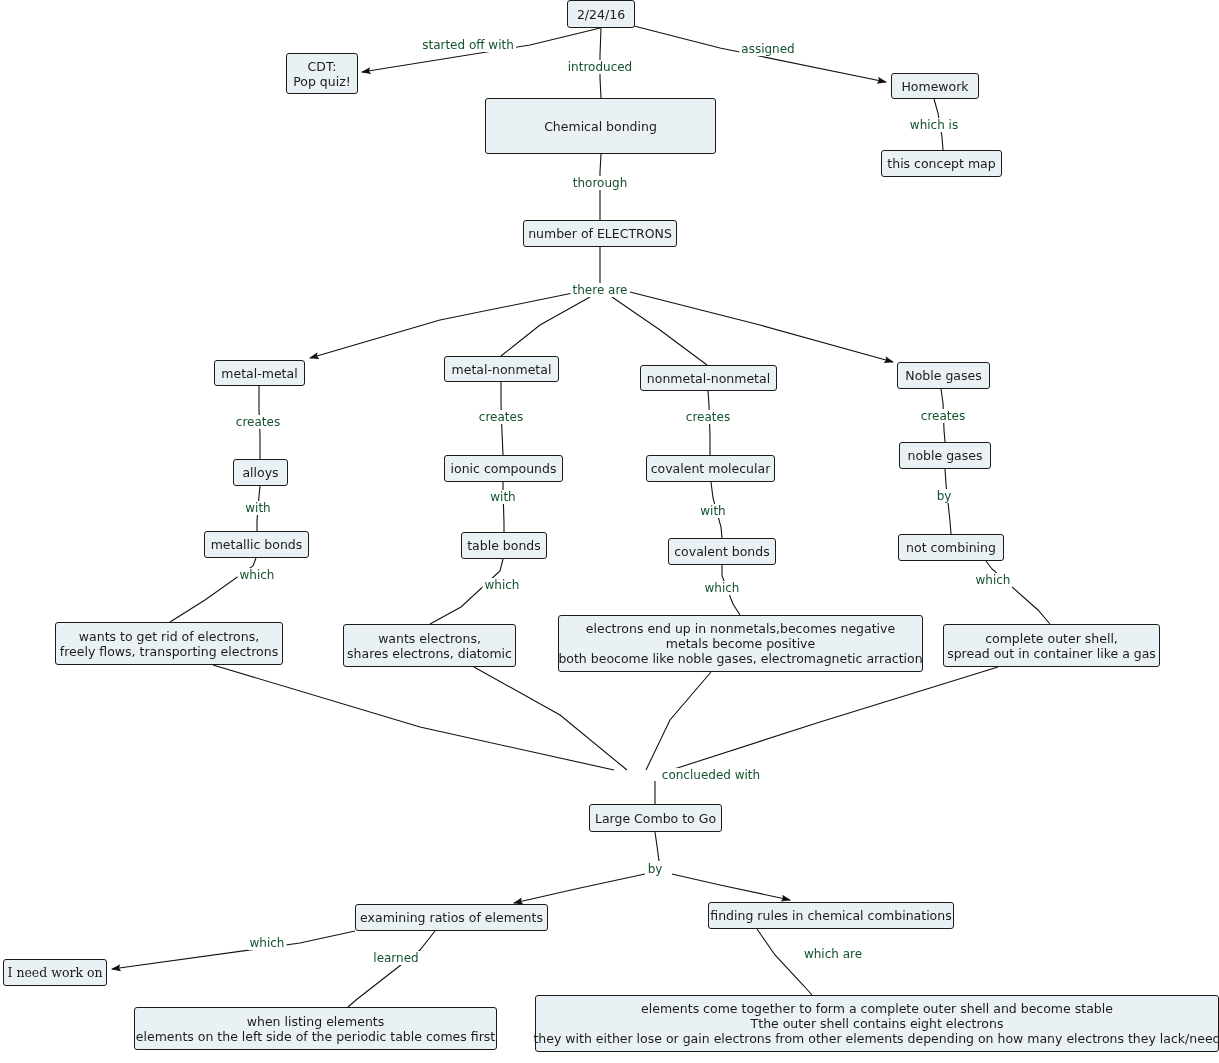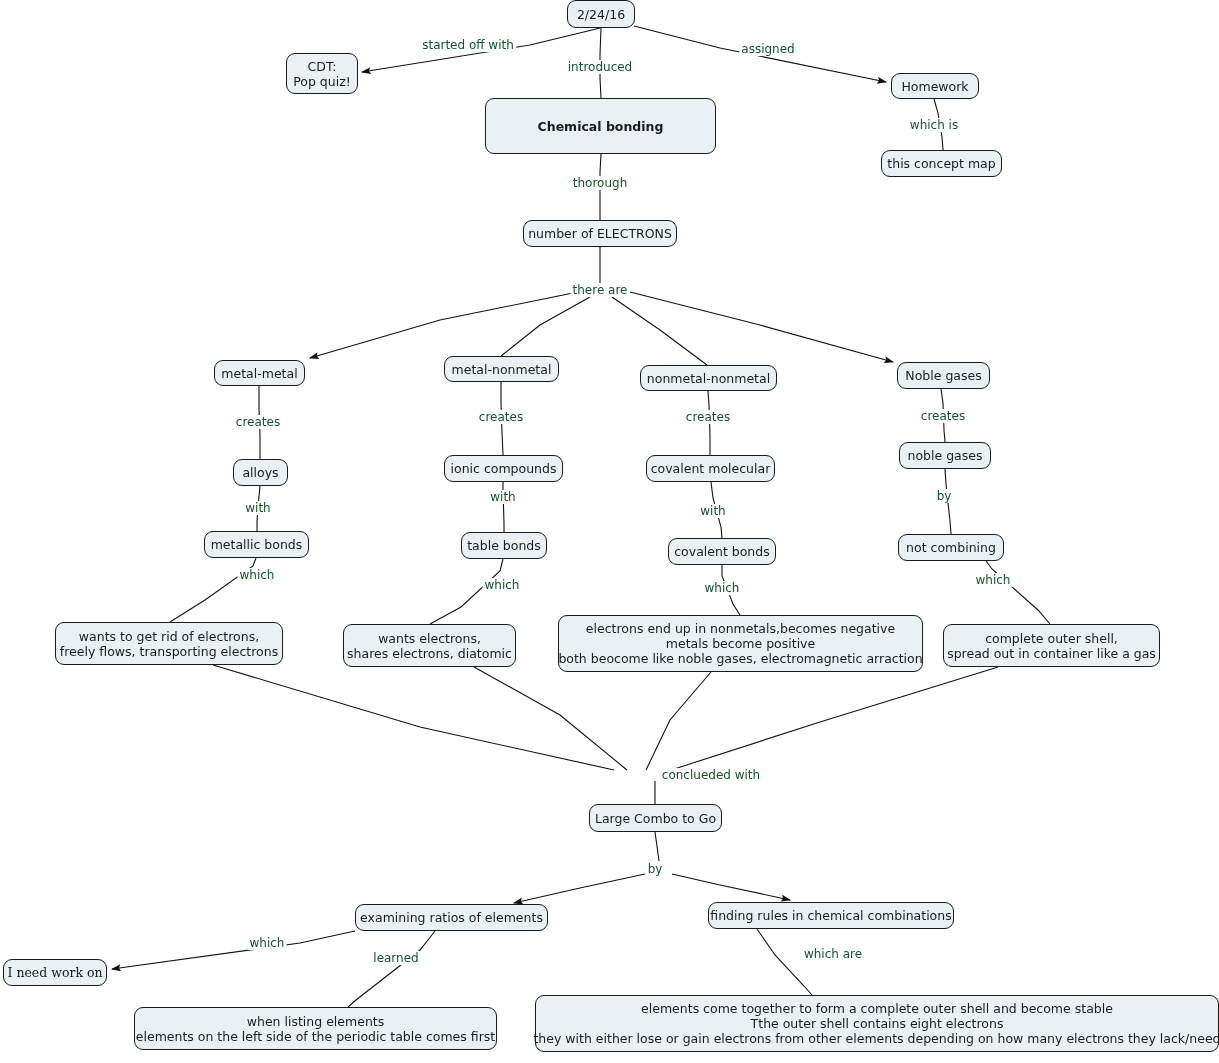--- a/index.html
+++ b/index.html
@@ -24,21 +24,21 @@
     top: 0;
     width: 1219px;
     height: 1063px;
     pointer-events: none;
   }
   .node {
     position: absolute;
     box-sizing: border-box;
     background: #eaf1f4;
     border: 1px solid #1b1b1b;
-    border-radius: 9px;
+    border-radius: 3px;
     color: #1b1b1b;
     font-family: "DejaVu Sans", sans-serif;
     font-size: 12.5px;
     line-height: 15px;
     text-align: center;
     display: flex;
     align-items: center;
     justify-content: center;
     white-space: pre;
     padding: 2px 9px;
@@ -105,21 +105,21 @@
         <polyline points="435,931 420,950 356,1000 348,1007" fill="none" stroke="#111111" stroke-width="1.1"></polyline>
         <polyline points="757,929 775,955 804,986 812,995" fill="none" stroke="#111111" stroke-width="1.1"></polyline>
       </g>
   </svg>
   <div id="node-layer">
       <div class="node" style="left: 567px; top: 0px; width: 68px; height: 28px; background: rgb(234, 241, 244); border-color: rgb(27, 27, 27);">2/24/16</div>
       <div class="node" style="left: 286px; top: 53px; width: 72px; height: 41px; background: rgb(234, 241, 244); border-color: rgb(27, 27, 27);">CDT:
 Pop quiz!</div>
       <div class="node" style="left: 891px; top: 73px; width: 88px; height: 26px; background: rgb(234, 241, 244); border-color: rgb(27, 27, 27);">Homework</div>
       <div class="node" style="left: 881px; top: 150px; width: 121px; height: 27px; background: rgb(234, 241, 244); border-color: rgb(27, 27, 27);">this concept map</div>
-      <div class="node" style="left: 485px; top: 98px; width: 231px; height: 56px; background: rgb(234, 241, 244); border-color: rgb(27, 27, 27); font-weight: bold;">Chemical bonding</div>
+      <div class="node" style="left: 485px; top: 98px; width: 231px; height: 56px; background: rgb(234, 241, 244); border-color: rgb(27, 27, 27);">Chemical bonding</div>
       <div class="node" style="left: 523px; top: 220px; width: 154px; height: 27px; background: rgb(234, 241, 244); border-color: rgb(27, 27, 27);">number of ELECTRONS</div>
       <div class="node" style="left: 214px; top: 360px; width: 91px; height: 26px; background: rgb(234, 241, 244); border-color: rgb(27, 27, 27);">metal-metal</div>
       <div class="node" style="left: 444px; top: 356px; width: 115px; height: 26px; background: rgb(234, 241, 244); border-color: rgb(27, 27, 27);">metal-nonmetal</div>
       <div class="node" style="left: 640px; top: 365px; width: 137px; height: 26px; background: rgb(234, 241, 244); border-color: rgb(27, 27, 27);">nonmetal-nonmetal</div>
       <div class="node" style="left: 897px; top: 362px; width: 93px; height: 27px; background: rgb(234, 241, 244); border-color: rgb(27, 27, 27);">Noble gases</div>
       <div class="node" style="left: 233px; top: 459px; width: 55px; height: 27px; background: rgb(234, 241, 244); border-color: rgb(27, 27, 27);">alloys</div>
       <div class="node" style="left: 444px; top: 455px; width: 119px; height: 27px; background: rgb(234, 241, 244); border-color: rgb(27, 27, 27);">ionic compounds</div>
       <div class="node" style="left: 646px; top: 455px; width: 129px; height: 27px; background: rgb(234, 241, 244); border-color: rgb(27, 27, 27);">covalent molecular</div>
       <div class="node" style="left: 899px; top: 442px; width: 92px; height: 27px; background: rgb(234, 241, 244); border-color: rgb(27, 27, 27);">noble gases</div>
       <div class="node" style="left: 204px; top: 531px; width: 105px; height: 27px; background: rgb(234, 241, 244); border-color: rgb(27, 27, 27);">metallic bonds</div>

